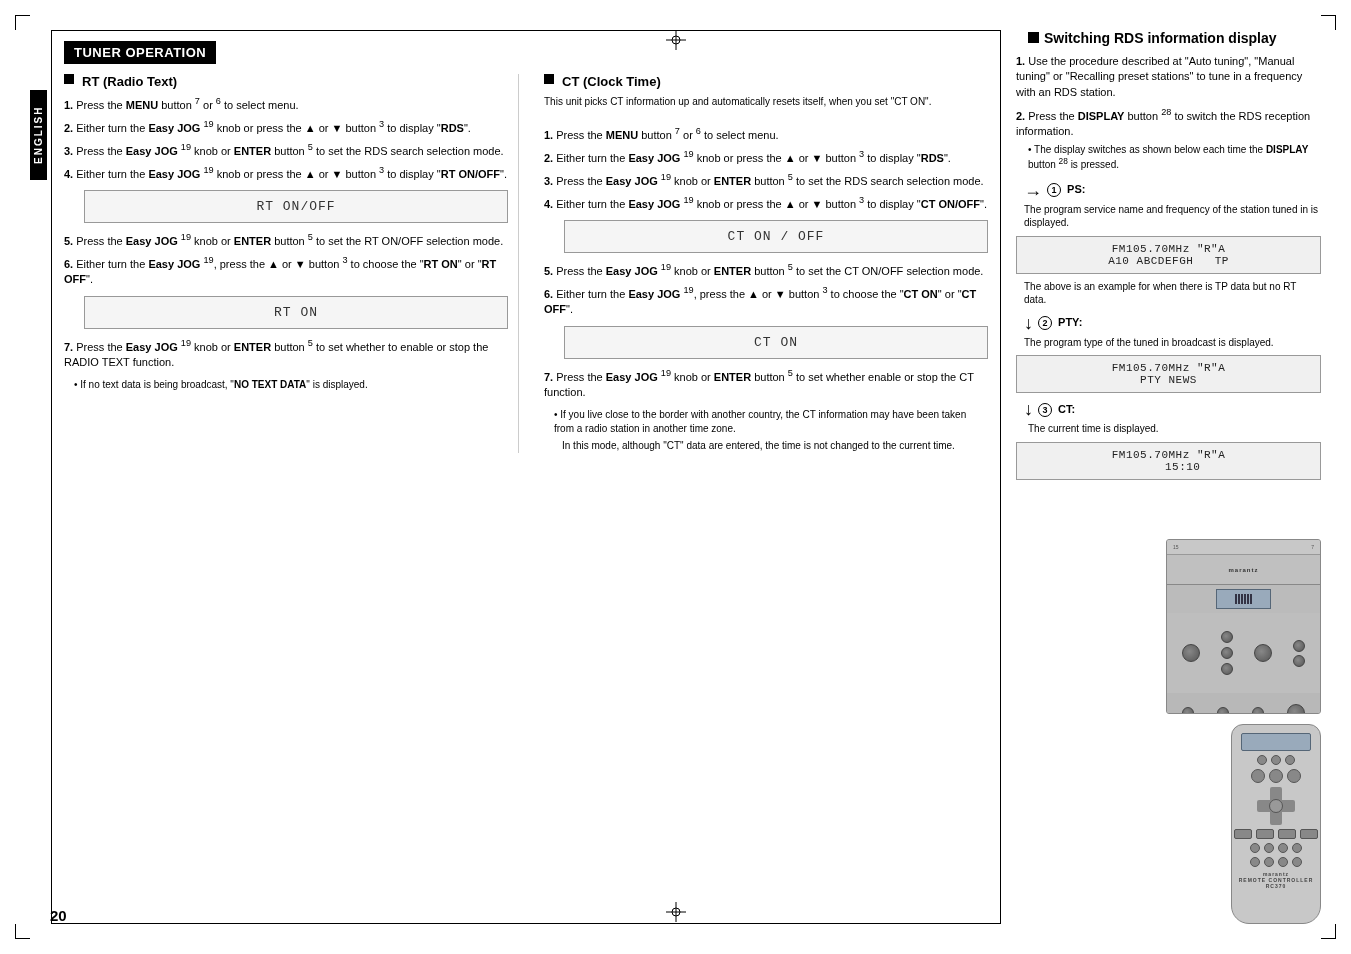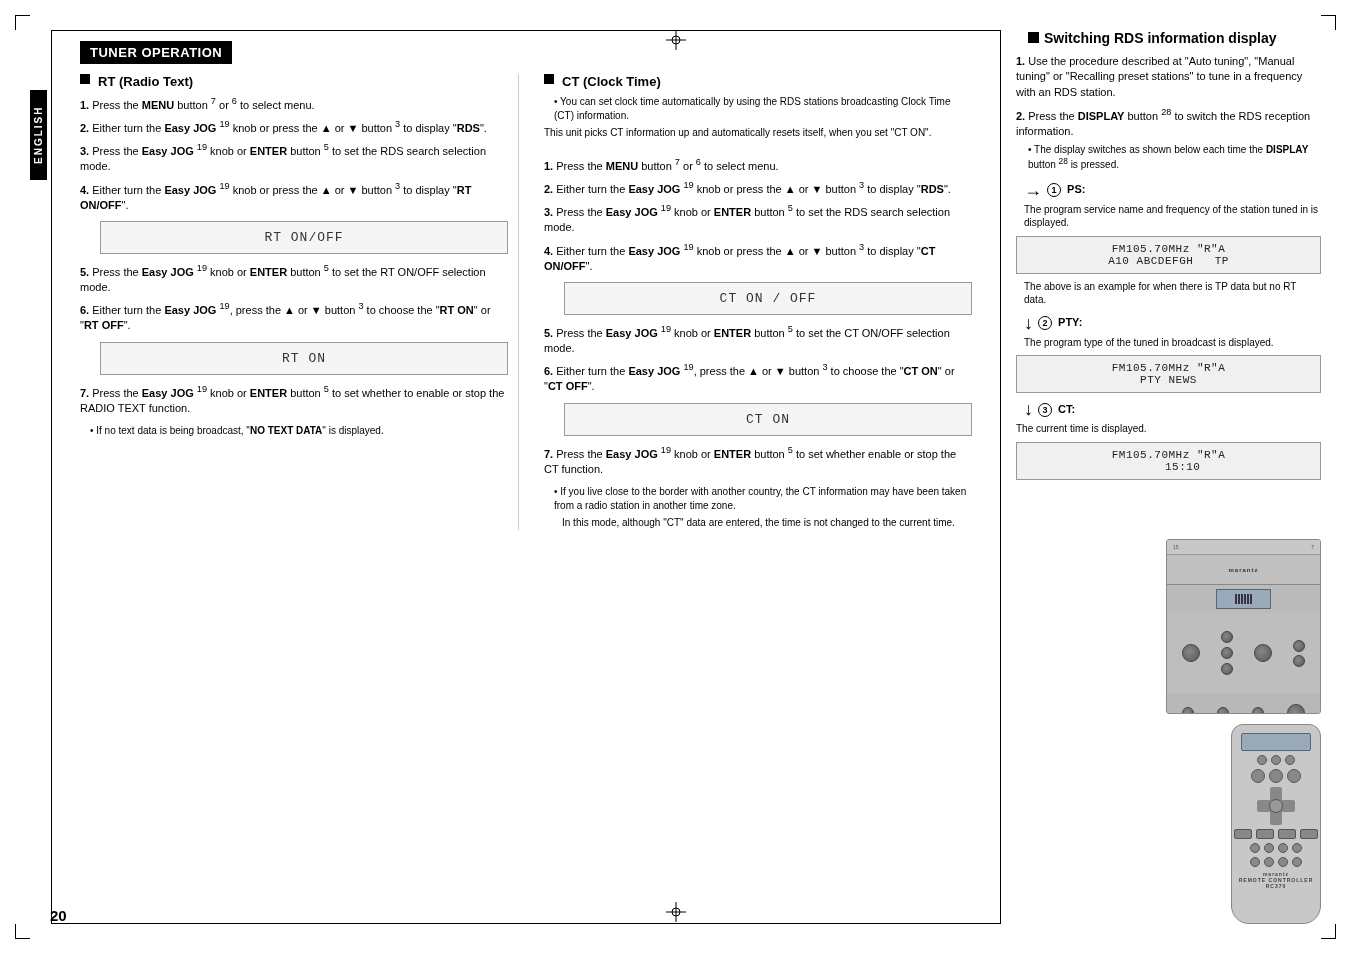--- a/index.html
+++ b/index.html
@@ -45,21 +45,21 @@
       padding: 8px 3px;
       text-align: center;
       align-self: flex-start;
       margin-top: 60px;
       height: 90px;
     }
     
     .instructions-wrapper {
       border: 1.5px solid #000;
       flex: 1;
-      padding: 10px 28px;
+      padding: 10px 12px;
       margin-left: 4px;
     }
     .section-header {
       background: #000;
       color: #fff;
       font-size: 13px;
       font-weight: bold;
       padding: 4px 10px;
       display: inline-block;
       margin-bottom: 10px;
@@ -442,21 +442,20 @@
           </ol>
           <div class="bullet-item note-text">If no text data is being broadcast, "<strong>NO TEXT DATA</strong>" is displayed.</div>
         </div>
 
         <div class="col-right">
           <div class="subsection-title">
             <span class="square"></span>
             <span>CT (Clock Time)</span>
           </div>
 
-          <p class="note-text bullet-item">You can set clock time automatically by using the RDS stations broadcasting Clock Time (CT) information.</p>
           <p class="note-text" style="margin-bottom:16px; line-height:1.4;">This unit picks CT information up and automatically resets itself, when you set "CT ON".</p>
 
           <ol class="step-list">
             <li><span class="step-num">1.</span> Press the <strong>MENU</strong> button <sup>7</sup> or <sup>6</sup> to select menu.</li>
             <li><span class="step-num">2.</span> Either turn the <strong>Easy JOG</strong> <sup>19</sup> knob or press the ▲ or ▼ button <sup>3</sup> to display "<strong>RDS</strong>".</li>
             <li><span class="step-num">3.</span> Press the <strong>Easy JOG</strong> <sup>19</sup> knob or <strong>ENTER</strong> button <sup>5</sup> to set the RDS search selection mode.</li>
             <li><span class="step-num">4.</span> Either turn the <strong>Easy JOG</strong> <sup>19</sup> knob or press the ▲ or ▼ button <sup>3</sup> to display "<strong>CT ON/OFF</strong>".</li>
           </ol>
 
           <div class="display-box">CT ON / OFF</div>
@@ -504,21 +503,21 @@
           <span style="font-size:18px; writing-mode:horizontal-tb; margin-right:5px;">↓</span>
           <span><span class="circle-num">2</span> <strong>PTY:</strong></span>
         </div>
         <p class="note-text" style="margin-left:8px; ">The program type of the tuned in broadcast is displayed.</p>
         <div class="rds-display-box">FM105.70MHz  "R"A<br>PTY NEWS</div>
 
         <div style="display:flex; align-items:center; margin:2px 0 2px 8px;">
           <span style="font-size:18px; margin-right:5px;">↓</span>
           <span><span class="circle-num">3</span> <strong>CT:</strong></span>
         </div>
-        <p class="note-text" style="margin-left:0; margin-bottom:4px;">The current time is displayed.</p>
+        <p class="note-text" style="margin-left:12px; margin-bottom:4px;">The current time is displayed.</p>
         <div class="rds-display-box">FM105.70MHz  "R"A<br>&nbsp;&nbsp;&nbsp;&nbsp;15:10</div>
       </div>
 
       <div class="devices-area">
 
         <div class="receiver-diagram">
           <div style="display:flex; justify-content:space-between; padding:4px 6px; align-items:center; background:#c8c8c8; border-bottom:1px solid #999;">
             <span style="font-size:5px; color:#555;">15</span>
             <span style="font-size:5px; color:#555;">7</span>
           </div>

